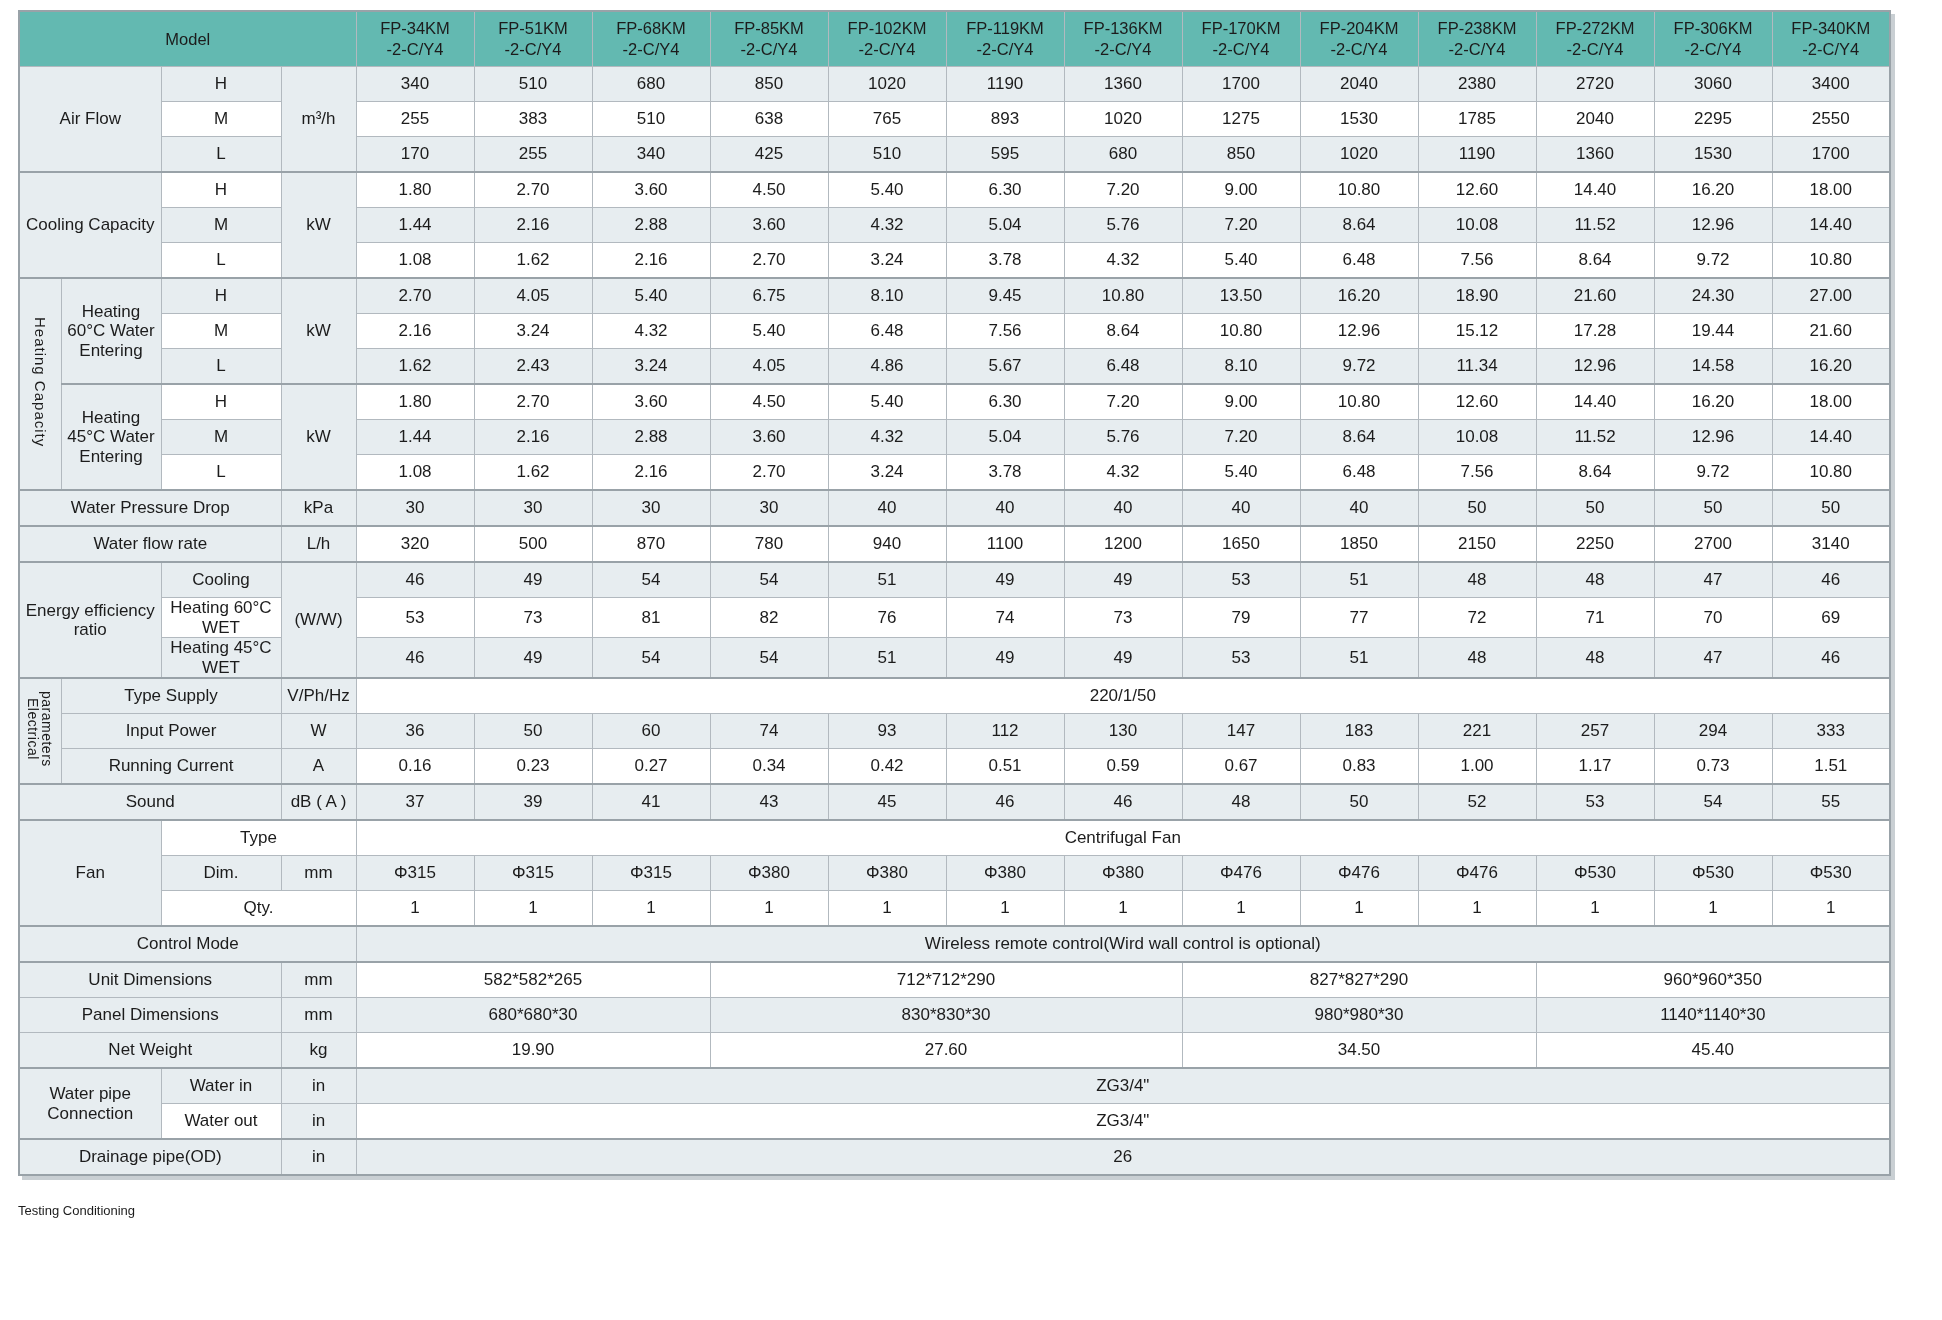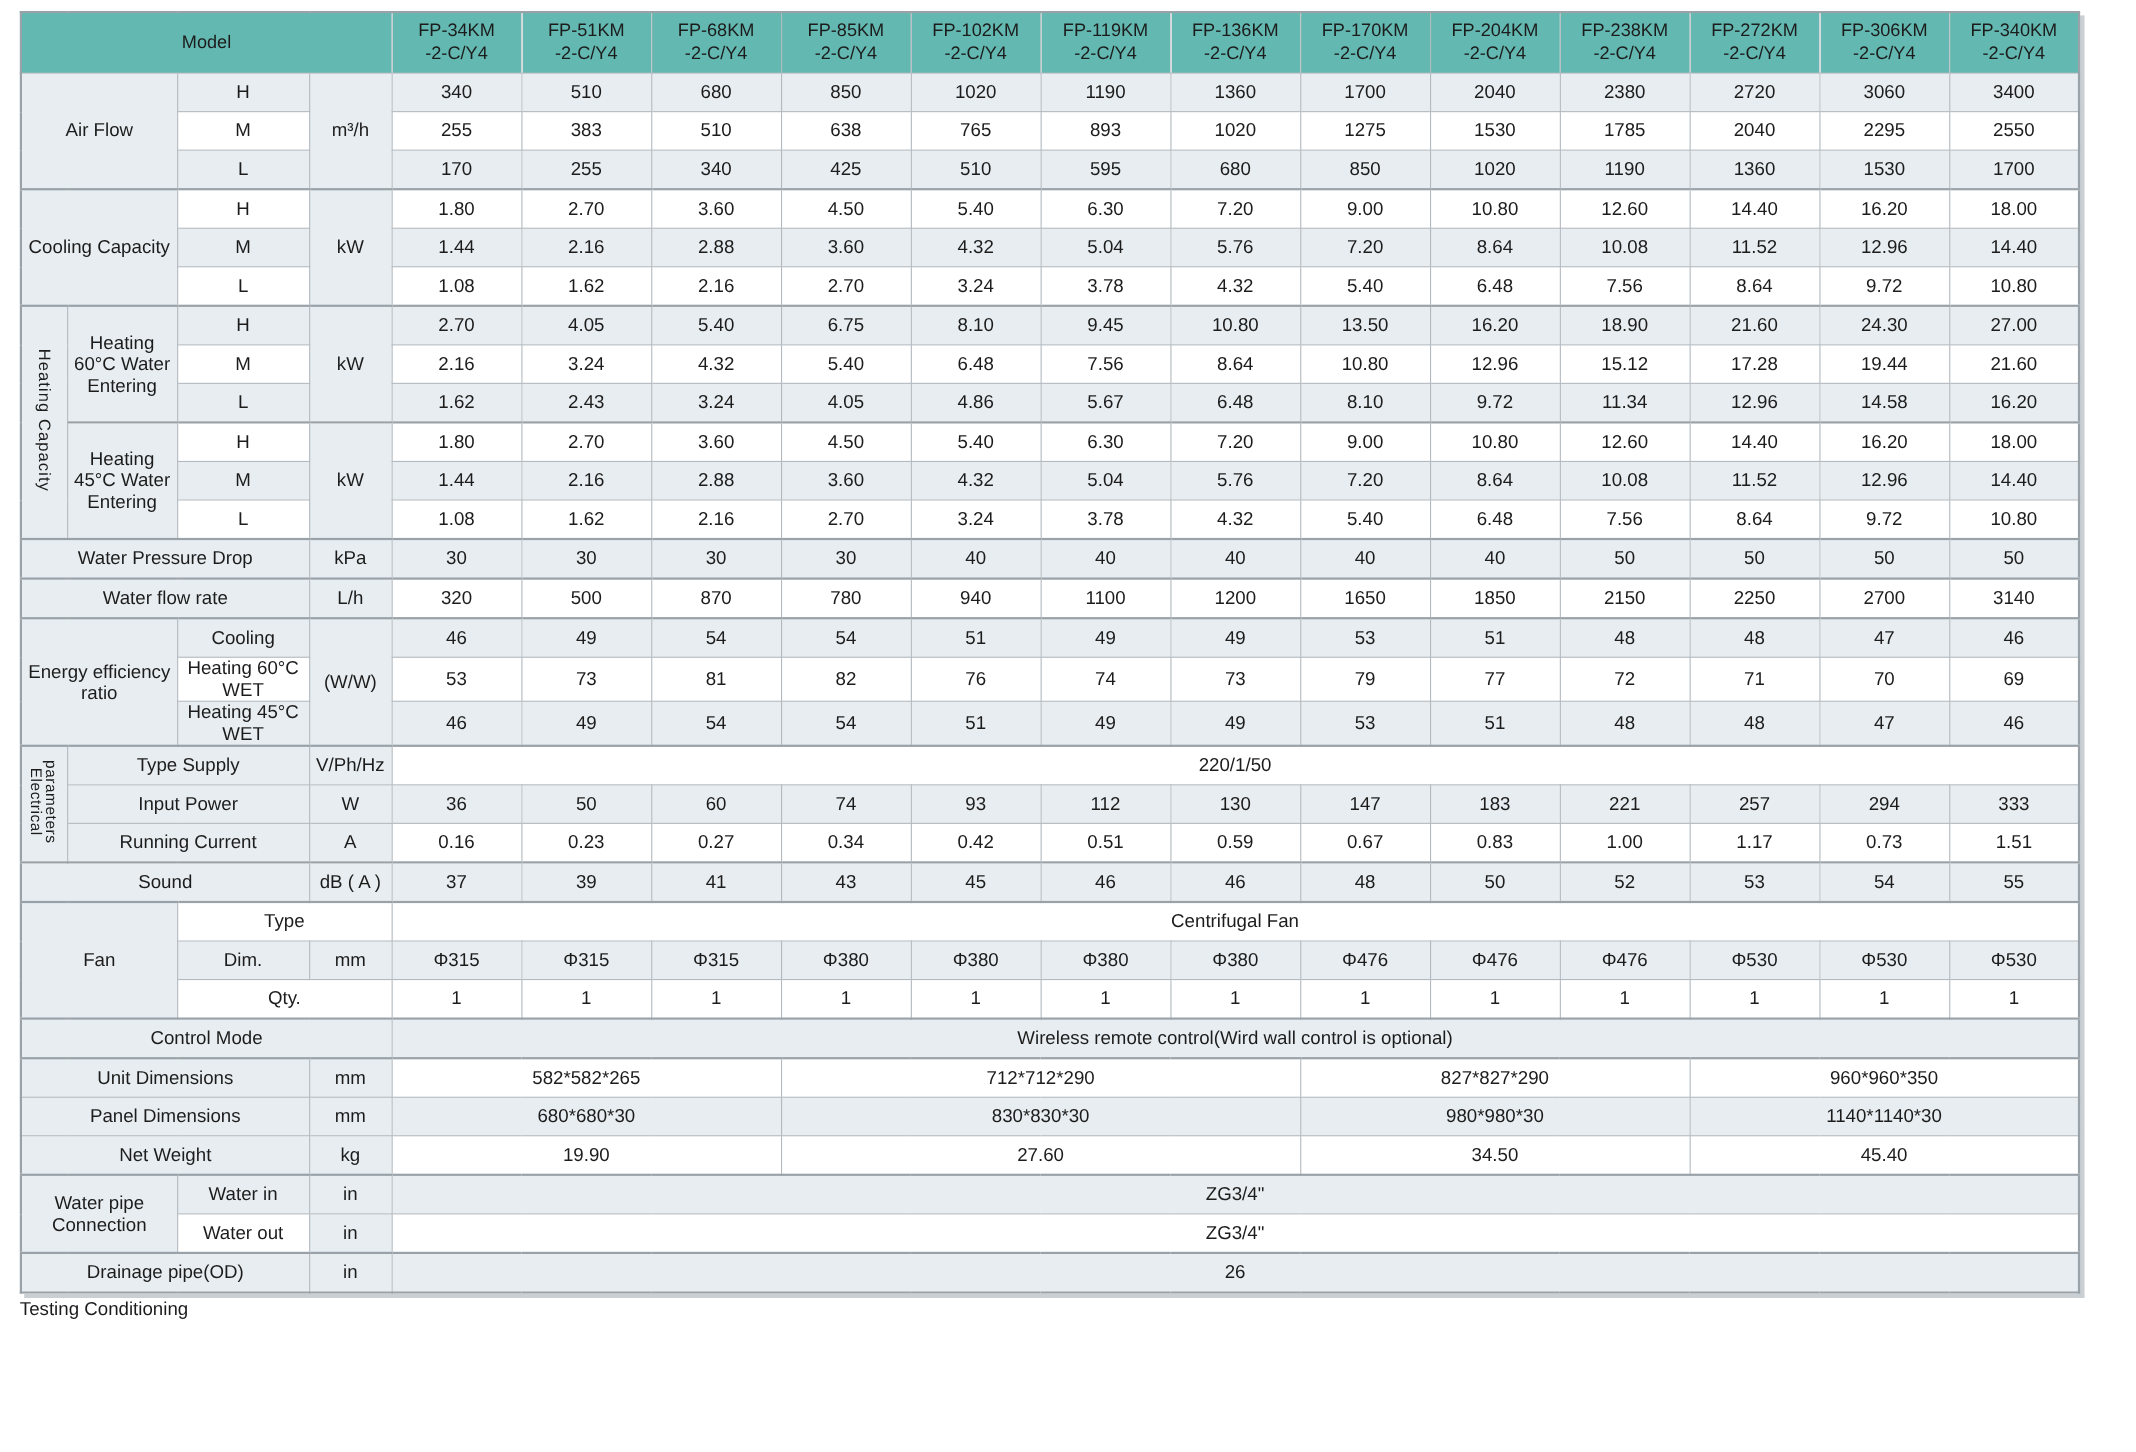--- a/index.html
+++ b/index.html
@@ -26,21 +26,21 @@
   table.spec td.lab{background:var(--row_light);}
   table.spec td.unit{background:var(--row_light);text-align:center;}
   td.left{text-align:left;padding-left:9px;}
   td.wraplab{line-height:1.25;}
   td.small{font-size:13px;}
   tr.sec td{border-top:2px solid var(--border_strong);}
   td.vert div{writing-mode:vertical-lr;text-orientation:mixed;display:inline-block;
     line-height:1.0;letter-spacing:1px;}
   td.vert.one div{font-size:15px;max-height:200px;}
   td.vert.two div{font-size:14px;max-height:98px;letter-spacing:0.5px;}
-  .footer{margin-top:0;font-size:17px;line-height:1.62;}
+  .footer{margin-top:24px;font-size:13px;line-height:1.62;}
   .footer div{white-space:nowrap;}
 </style>
 </head>
 <body>
 
 <div class="page">
 <table class="spec">
 <colgroup>
   <col style="width:42px">
         <col style="width:100px">

